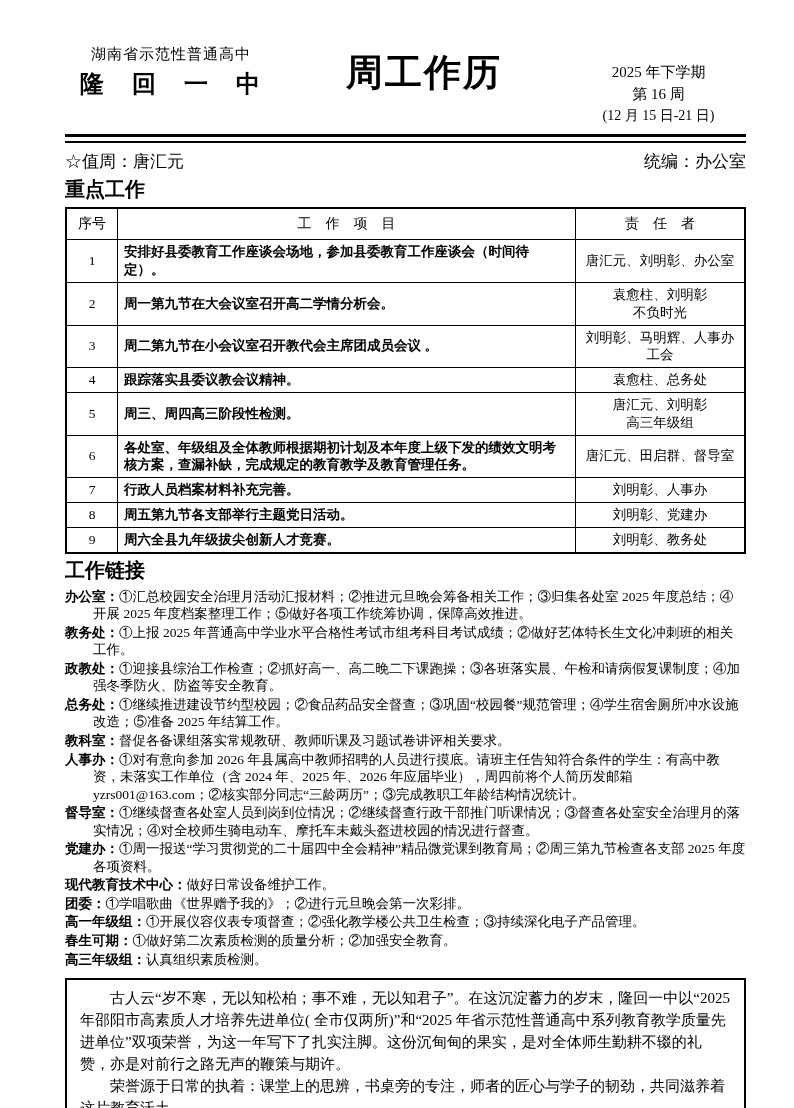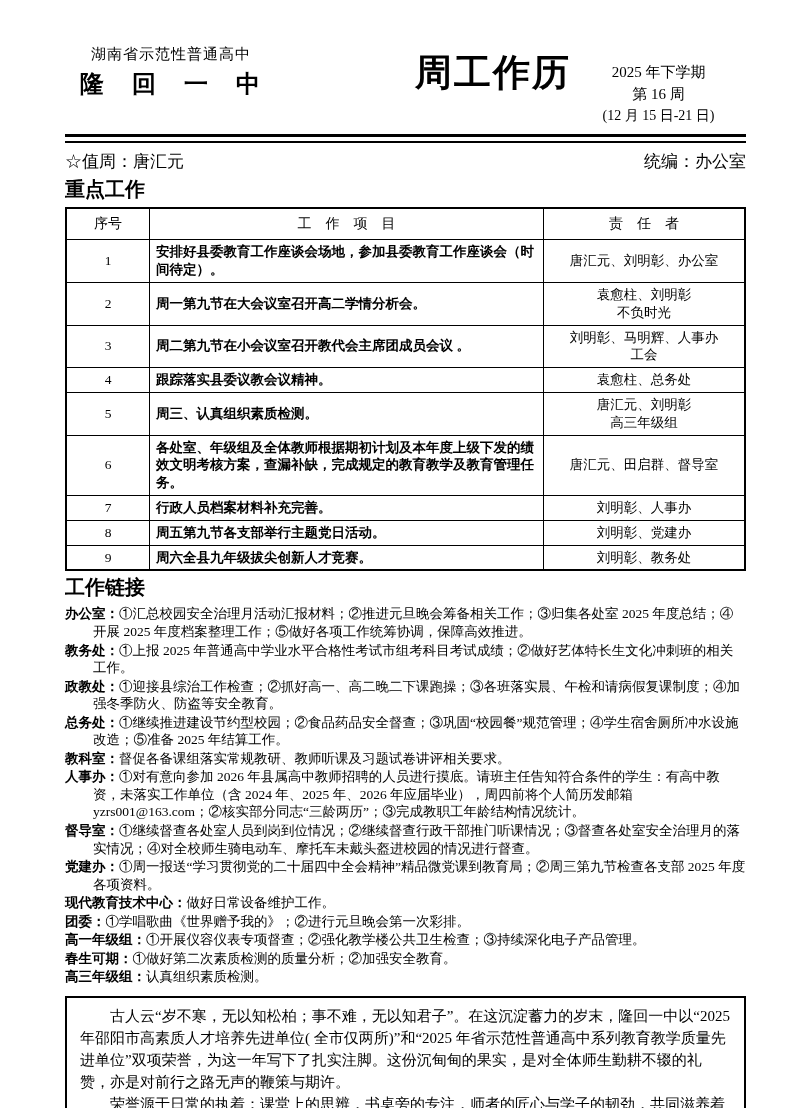--- a/index.html
+++ b/index.html
@@ -4,34 +4,34 @@
 <style>
   html,body{margin:0;padding:0;background:#fff;color:#000;}
   body{width:794px;height:1108px;font-family:"Liberation Serif",serif;}
   .page{position:relative;width:748px;height:1108px;box-sizing:border-box;padding:16px 48px 0 65px;overflow:hidden;}
 
   
   .hdr{display:flex;align-items:center;width:681px;margin-top:4px;}
   .h-left{width:212px;text-align:center;}
   .h-left .l1{font-size:15px;letter-spacing:1px;}
   .h-left .l2{font-size:24px;font-weight:bold;letter-spacing:2px;margin-top:4px;}
-  .h-center{flex:1;text-align:right;font-family:"Liberation Sans",sans-serif;font-weight:bold;font-size:37px;letter-spacing:2px;}
+  .h-center{flex:1;text-align:center;font-family:"Liberation Sans",sans-serif;font-weight:bold;font-size:37px;letter-spacing:2px;}
   .h-right{width:175px;text-align:center;font-size:15px;line-height:1.45;margin-top:42px;}
   .h-right .dr{font-size:14px;}
 
   .double-rule{width:681px;height:4px;border-top:3px solid #000;border-bottom:2px solid #000;margin-top:8px;}
 
   .duty-row{display:flex;justify-content:space-between;width:681px;font-size:17px;margin-top:7px;}
 
   .section-title{width:681px;text-align:left;font-family:"Liberation Sans",sans-serif;font-weight:bold;font-size:20px;margin:3px 0 4px;}
 
   
   table.kw{width:681px;border-collapse:collapse;border:2px solid #000;font-size:13.5px;table-layout:fixed;}
   table.kw th,table.kw td{border:1px solid #000;padding:3px 6px;line-height:1.32;}
-  table.kw th{font-weight:normal;font-size:14px;padding:6px 20px;}
+  table.kw th{font-weight:normal;font-size:14px;padding:6px 4px;}
   .td-no{width:42px;text-align:center;}
   .td-item{text-align:left;padding-left:10px;font-weight:bold;}
   .td-resp{width:160px;text-align:center;white-space:pre-line;}
 
   
   .links{width:681px;font-size:13.5px;line-height:1.3;margin-top:2px;}
   .link-item{padding-left:28px;text-indent:-28px;margin:0 0 1px 0;}
   .dept{font-weight:bold;font-family:"Liberation Sans",sans-serif;}
 
   
@@ -94,21 +94,21 @@
           <td class="td-resp">刘明彰、马明辉、人事办
 工会</td>
         </tr>
         <tr>
           <td class="td-no">4</td>
           <td class="td-item">跟踪落实县委议教会议精神。</td>
           <td class="td-resp">袁愈柱、总务处</td>
         </tr>
         <tr>
           <td class="td-no">5</td>
-          <td class="td-item">周三、认真组织素质检测。</td>
+          <td class="td-item">周三、周四高三阶段性检测。</td>
           <td class="td-resp">唐汇元、刘明彰
 高三年级组</td>
         </tr>
         <tr>
           <td class="td-no">6</td>
           <td class="td-item">各处室、年级组及全体教师根据期初计划及本年度上级下发的绩效文明考核方案，查漏补缺，完成规定的教育教学及教育管理任务。</td>
           <td class="td-resp">唐汇元、田启群、督导室</td>
         </tr>
         <tr>
           <td class="td-no">7</td>

